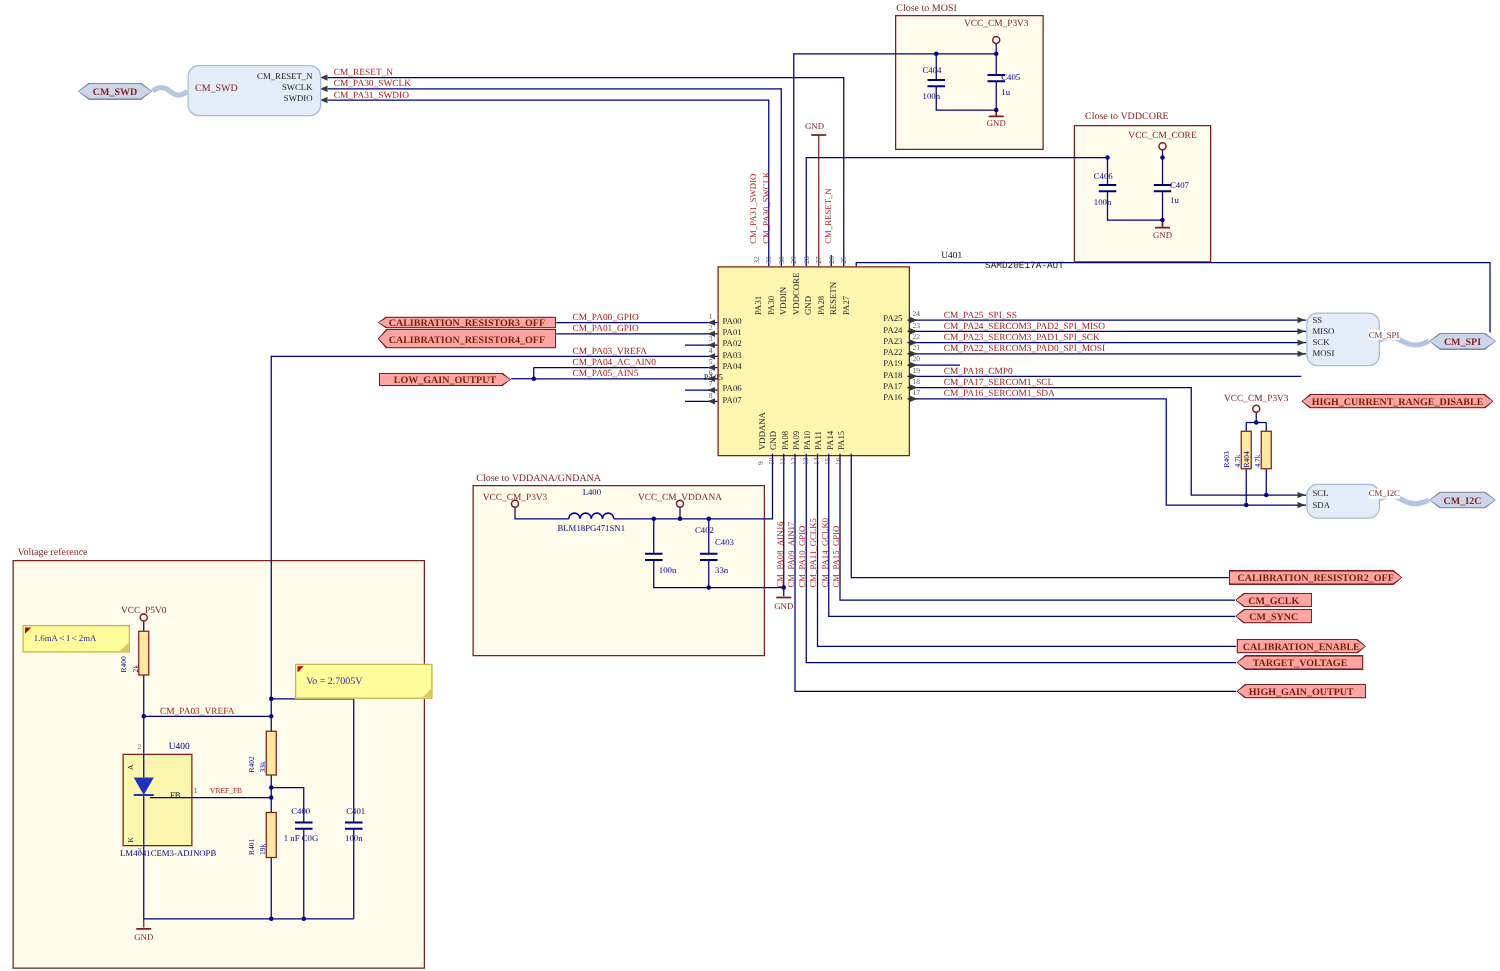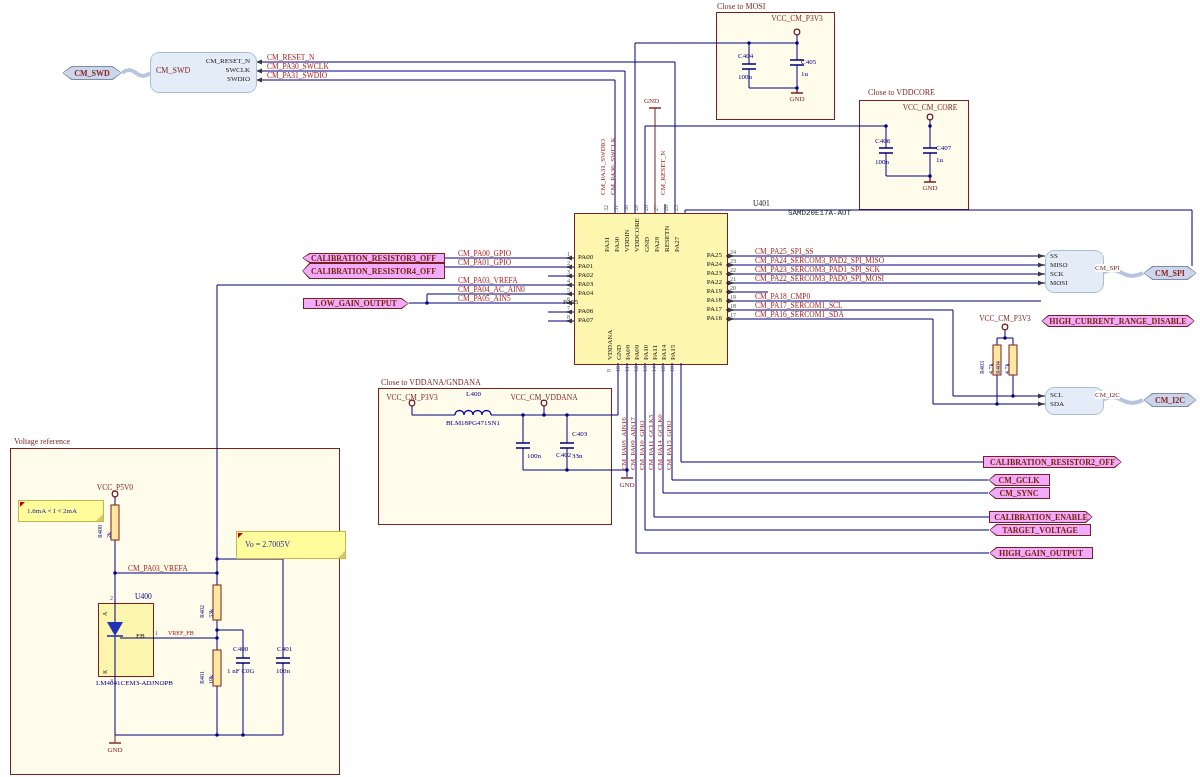--- a/index.html
+++ b/index.html
@@ -19,21 +19,21 @@
   .noteT{color:#2B2BA0;}
   .rot{transform:rotate(-90deg);transform-origin:0 100%;line-height:8px;}
   .rot6{transform:rotate(-90deg);transform-origin:0 100%;line-height:6px;font-size:6px;}
   .ctr{text-align:center;}
   .rgt{text-align:right;}
   .room{position:absolute;background:#FFFCEB;border:1px solid #7A1F1F;}
   .chip{position:absolute;background:#FCF6AF;border:1px solid #7A1F1F;}
   .sheet{position:absolute;background:#E4ECF8;border:1px solid #A9BDD9;border-radius:9px;}
   .tag{position:absolute;}
   .tag .o{position:absolute;inset:0;background:#7A1F1F;}
-  .tag .i{position:absolute;inset:1px;background:#f0abfc;display:flex;align-items:center;justify-content:center;
+  .tag .i{position:absolute;inset:1px;background:#fca5a5;display:flex;align-items:center;justify-content:center;
           font-weight:bold;font-size:8px;color:#7A1F00;font-family:"Liberation Serif",serif;}
   .clipL{clip-path:polygon(0 50%,7px 0,100% 0,100% 100%,7px 100%);}
   .clipR{clip-path:polygon(0 0,calc(100% - 7px) 0,100% 50%,calc(100% - 7px) 100%,0 100%);}
   .clipB{clip-path:polygon(0 50%,7px 0,calc(100% - 7px) 0,100% 50%,calc(100% - 7px) 100%,7px 100%);}
   .clipH{clip-path:polygon(0 50%,9px 0,calc(100% - 9px) 0,100% 50%,calc(100% - 9px) 100%,9px 100%);}
   .port .o{background:#7E8CA6;}
   .port .i{background:#CBD6EA;color:#8A1F1F;}
   .note{position:absolute;background:#FFFC9C;border:1px solid #C9B34A;}
   .note:before{content:"";position:absolute;left:1px;top:1px;border-style:solid;border-width:5px 5px 0 0;
                border-color:#C00000 transparent transparent transparent;}
@@ -276,21 +276,21 @@
   <span class="t s7 navy" style="left:875px;top:158px;">100n</span>
   <span class="t s7 navy" style="left:936px;top:144px;">C407</span>
   <span class="t s7 navy" style="left:936px;top:156px;">1u</span>
   <span class="t s7 mar ctr" style="left:915px;top:184px;width:30px;">GND</span>
 
   <span class="t s8 mar" style="left:381px;top:378px;">Close to VDDANA/GNDANA</span>
   <span class="t s75 mar ctr" style="left:372px;top:393px;width:80px;">VCC_CM_P3V3</span>
   <span class="t s75 mar ctr" style="left:504px;top:393px;width:80px;">VCC_CM_VDDANA</span>
   <span class="t s7 navy ctr" style="left:455px;top:390px;width:37px;">L400</span>
   <span class="t s7 navy ctr" style="left:433px;top:419px;width:80px;">BLM18PG471SN1</span>
-  <span class="t s7 navy" style="left:528px;top:451px;padding-left:28px;">C402</span>
+  <span class="t s7 navy" style="left:528px;top:420px;padding-left:28px;">C402</span>
   <span class="t s7 navy" style="left:527px;top:452px;">100n</span>
   <span class="t s7 navy" style="left:572px;top:430px;">C403</span>
   <span class="t s7 navy" style="left:572px;top:452px;">33n</span>
   <span class="t s7 mar ctr" style="left:612px;top:481px;width:30px;">GND</span>
 
   <span class="t s75 blk" style="left:753px;top:199px;">U401</span>
   <span class="t s75 blk" style="left:788px;top:209px;font-family:Liberation Mono, monospace;">SAMD20E17A-AUT</span>
 
   <span class="t s7 blk rot" style="left:611px;top:244px;">PA31</span>
   <span class="t s7 blk rot" style="left:621px;top:244px;">PA30</span>

